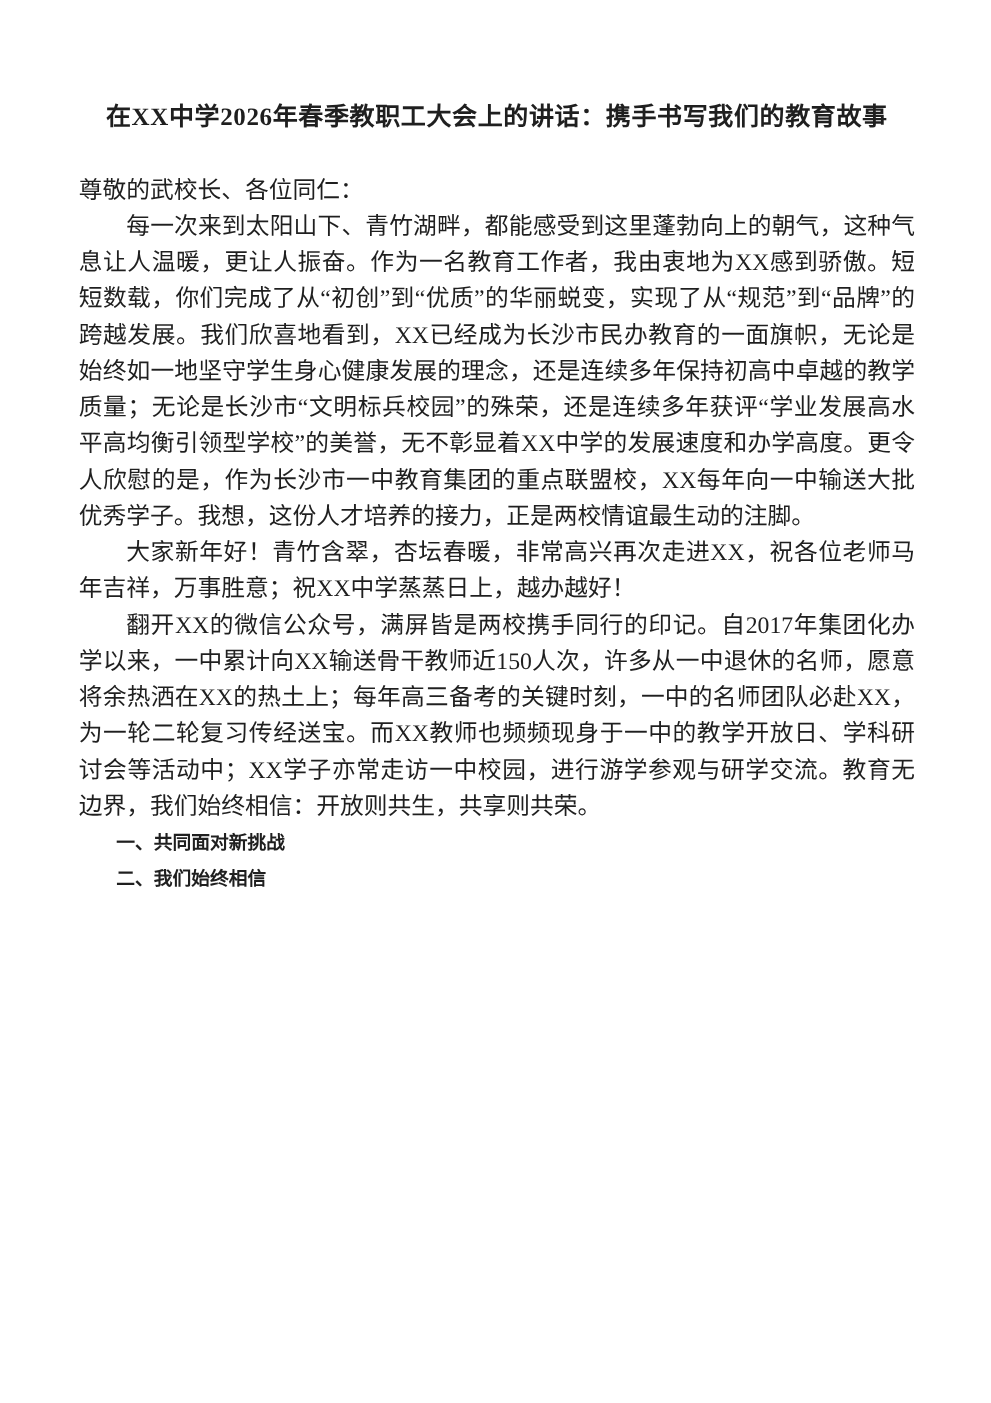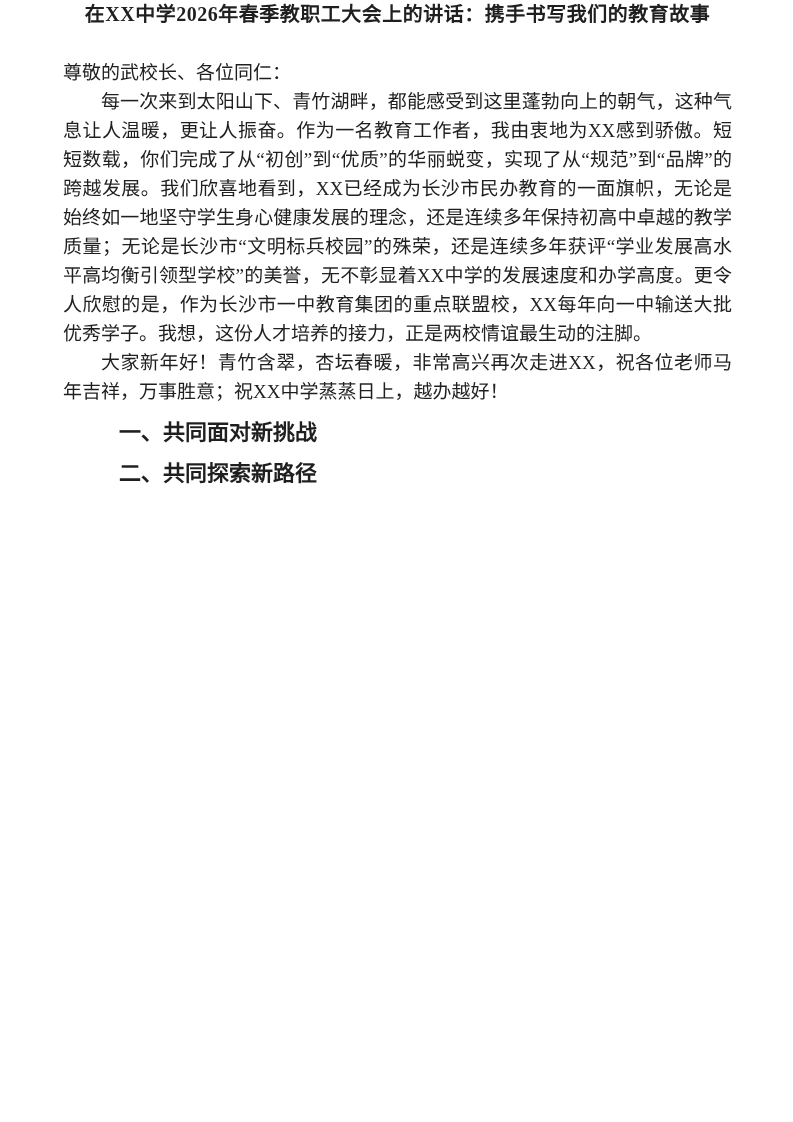--- a/index.html
+++ b/index.html
@@ -17,20 +17,21 @@
   }
   .content {
     position: absolute;
     left: 63px;
     top: 0;
     width: 669px;
     color: #1f1f1f;
   }
   .doc-title {
     margin: 0;
+    padding-top: 80px;
     margin-bottom: 29px;
     font-family: "Liberation Serif", "DejaVu Serif", serif;
     font-size: 20px;
     line-height: 29px;
     font-weight: bold;
     text-align: center;
     letter-spacing: 0.5px;
   }
   .para {
     margin: 0;
@@ -39,42 +40,43 @@
     line-height: 29px;
     text-align: justify;
     text-justify: inter-ideograph;
     text-indent: 2em;
   }
   .salutation {
     text-indent: 0;
     margin-top: 12px;
   }
   .section-heading {
-    margin: 12px;
+    margin: 0;
     font-family: "Liberation Sans", "DejaVu Sans", sans-serif;
-    font-size: 22px;
+    font-size: 15px;
     line-height: 29px;
     font-weight: bold;
     text-indent: 2em;
     text-align: justify;
   }
 </style>
 </head>
 <body>
 
 <div class="page">
   <div class="content">
     <h1 class="doc-title">在XX中学2026年春季教职工大会上的讲话：携手书写我们的教育故事</h1>
 
     <p class="para salutation">尊敬的武校长、各位同仁：</p>
 
     <p class="para">每一次来到太阳山下、青竹湖畔，都能感受到这里蓬勃向上的朝气，这种气息让人温暖，更让人振奋。作为一名教育工作者，我由衷地为XX感到骄傲。短短数载，你们完成了从“初创”到“优质”的华丽蜕变，实现了从“规范”到“品牌”的跨越发展。我们欣喜地看到，XX已经成为长沙市民办教育的一面旗帜，无论是始终如一地坚守学生身心健康发展的理念，还是连续多年保持初高中卓越的教学质量；无论是长沙市“文明标兵校园”的殊荣，还是连续多年获评“学业发展高水平高均衡引领型学校”的美誉，无不彰显着XX中学的发展速度和办学高度。更令人欣慰的是，作为长沙市一中教育集团的重点联盟校，XX每年向一中输送大批优秀学子。我想，这份人才培养的接力，正是两校情谊最生动的注脚。</p>
 
     <p class="para">大家新年好！青竹含翠，杏坛春暖，非常高兴再次走进XX，祝各位老师马年吉祥，万事胜意；祝XX中学蒸蒸日上，越办越好！</p>
 
+    <p class="para">翻开XX的微信公众号，满屏皆是两校携手同行的印记。自2017年集团化办学以来，一中累计向XX输送骨干教师近150人次，许多从一中退休的名师，愿意将余热洒在XX的热土上；每年高三备考的关键时刻，一中的名师团队必赴XX，为一轮二轮复习传经送宝。而XX教师也频频现身于一中的教学开放日、学科研讨会等活动中；XX学子亦常走访一中校园，进行游学参观与研学交流。教育无边界，我们始终相信：开放则共生，共享则共荣。</p>
 
 
     <h2 class="section-heading">一、共同面对新挑战</h2>
 
 
-    <h2 class="section-heading">二、共同探索新路径</h2>
+    <h2 class="section-heading">二、我们始终相信</h2>
   </div>
 </div>
 
 </body></html>

